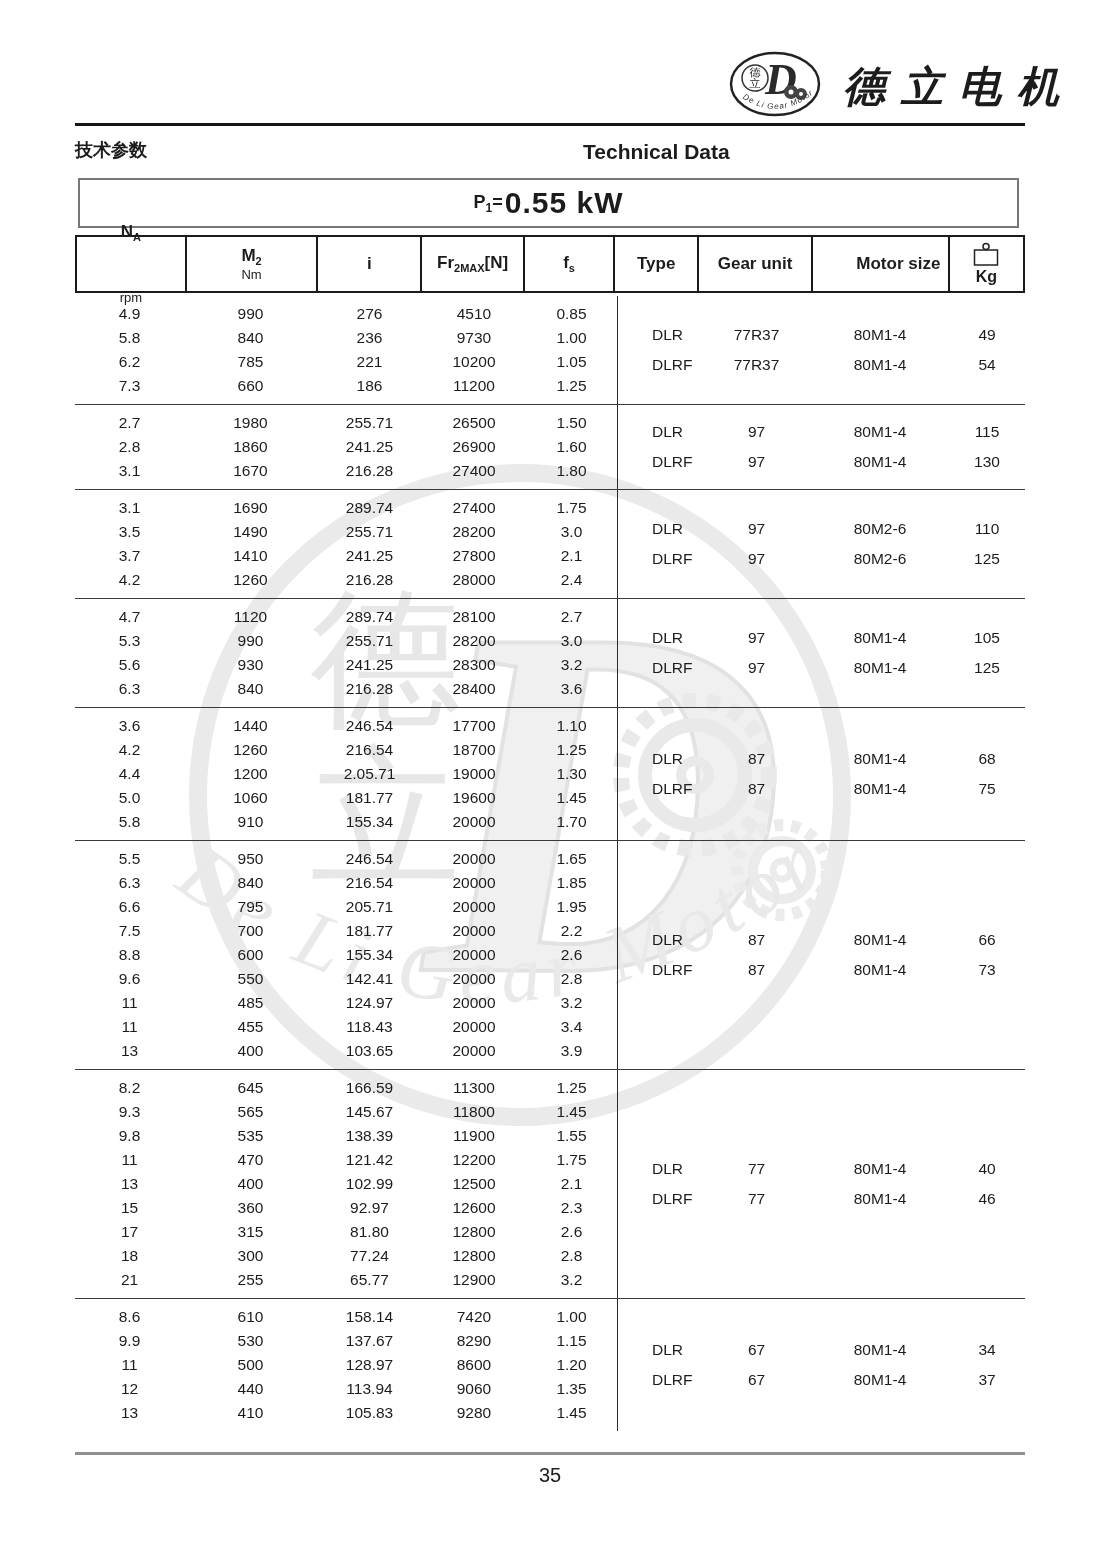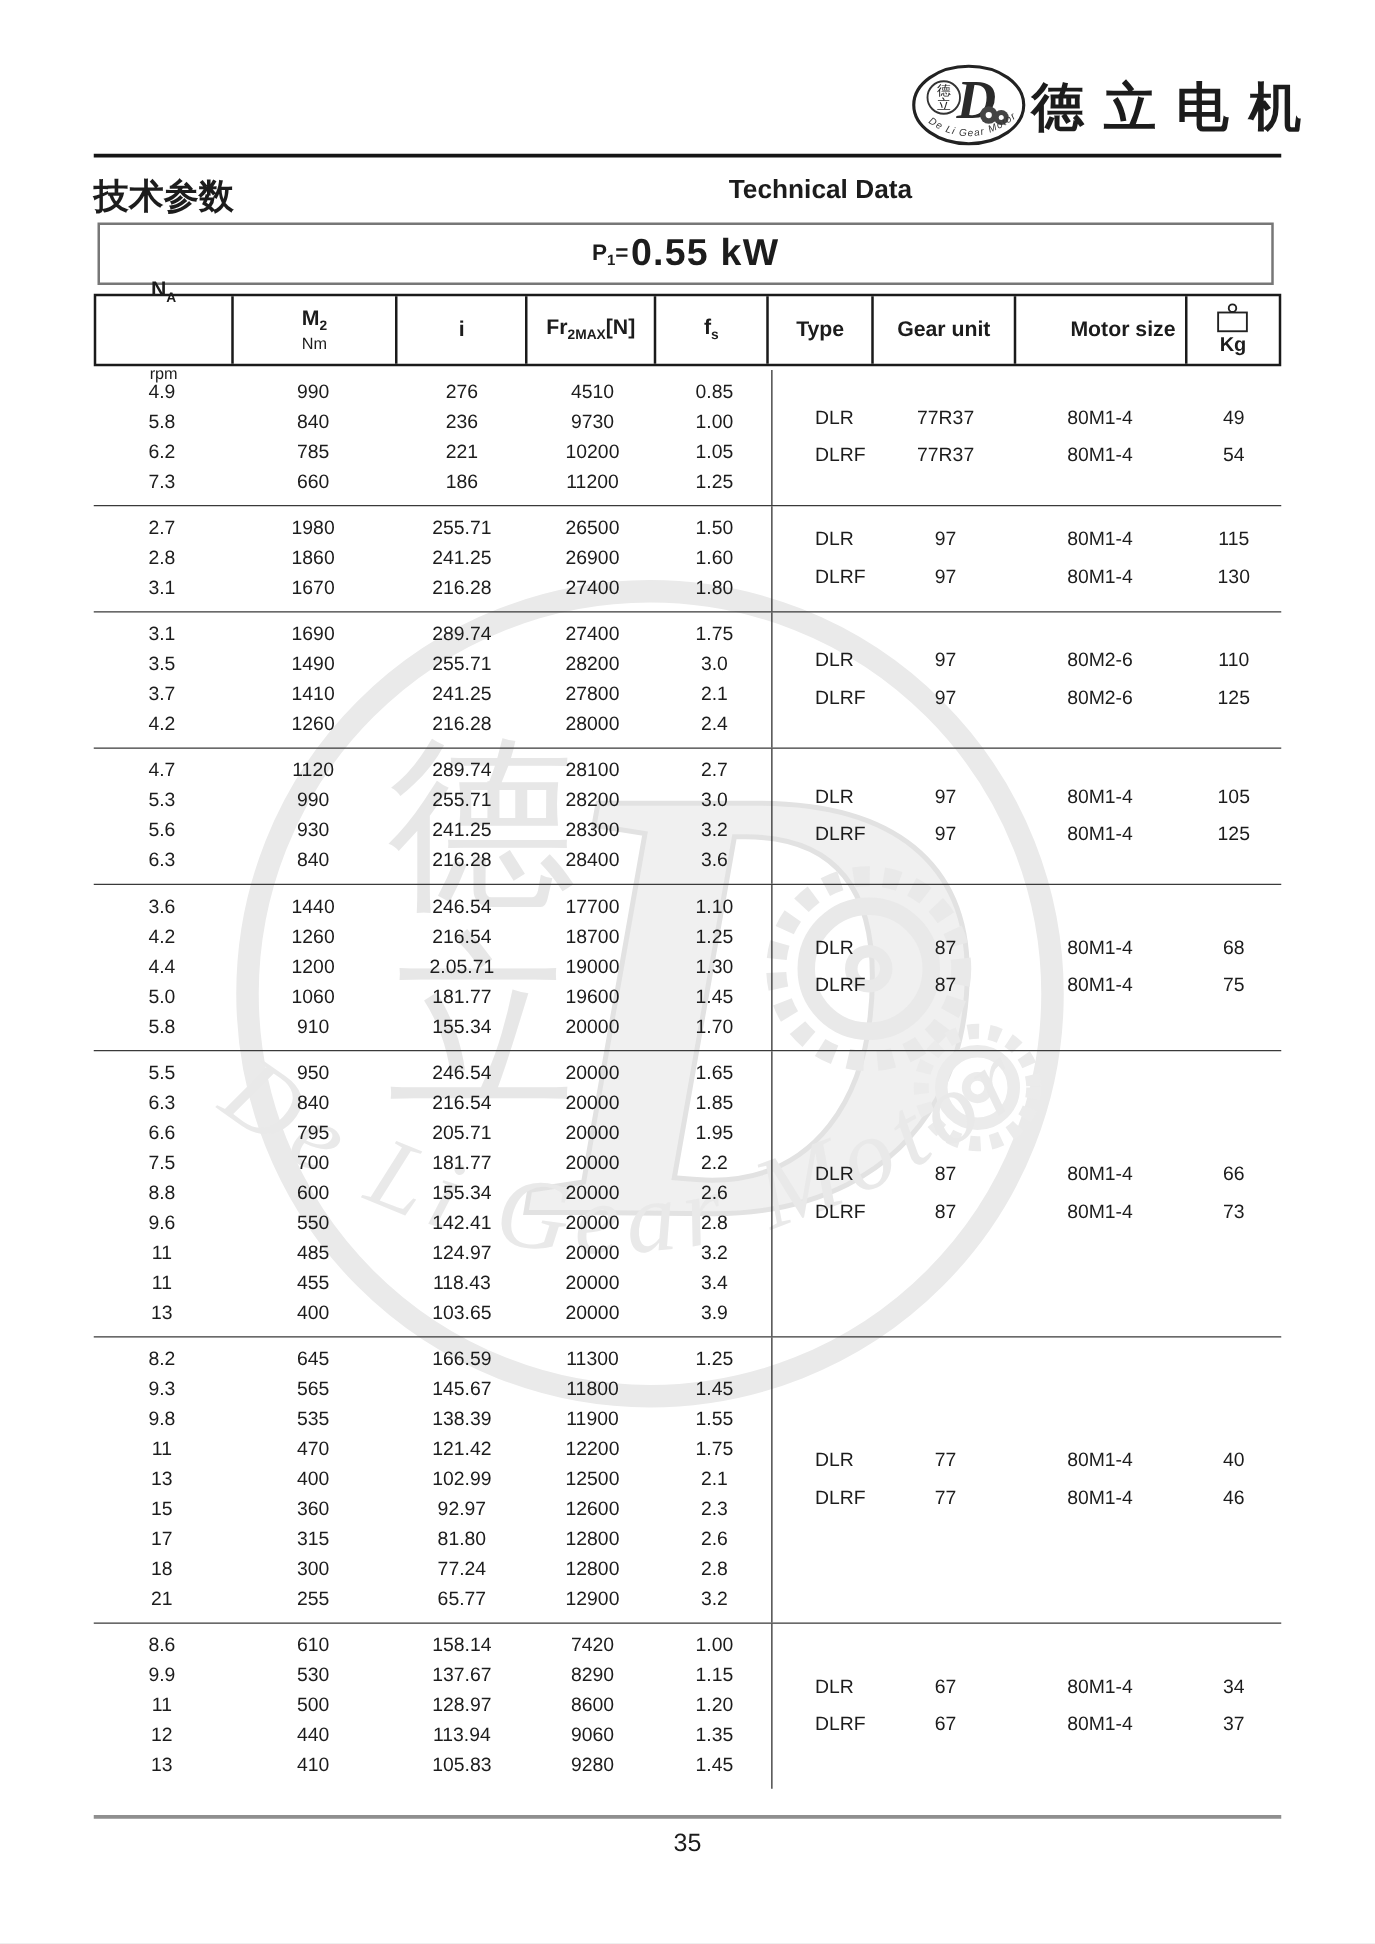--- a/index.html
+++ b/index.html
@@ -5,25 +5,25 @@
   html,body { margin:0; padding:0; background:#d8d8d8; }
   .page {
     position:relative; width:1100px; height:1555px; margin:0 auto;
     background:#ffffff; overflow:hidden;
     font-family:"Liberation Sans","DejaVu Sans",sans-serif; color:#1c1c1c;
   }
   
   .brand { position:absolute; left:725px; top:48px; display:flex; align-items:center; }
   .brand-logo { width:100px; height:78px; }
   .brand-name {
-    font-size:42px; font-weight:bold; letter-spacing:16px;
-    font-family:"Liberation Serif","DejaVu Serif",serif; white-space:nowrap; line-height:78px;
+    margin-left:18px; font-size:42px; font-weight:bold; letter-spacing:16px;
+    font-family:"Liberation Serif","DejaVu Serif",serif; white-space:nowrap; line-height:78px;font-style:italic;
   }
   .top-rule { position:absolute; left:75px; top:123px; width:950px; height:3px; background:#151515; }
-  .sec-title-cjk { position:absolute; left:75px; top:138px; font-size:28px; font-weight:bold; }
+  .sec-title-cjk { position:absolute; left:75px; top:138px; font-size:18px; font-weight:bold; }
   .sec-title-en  { position:absolute; left:583px; top:140px; font-size:21px; font-weight:bold; }
   
   .power-box {
     position:absolute; left:78px; top:178px; width:941px; height:50px; box-sizing:border-box;
     border:2px solid #777; display:flex; align-items:center; justify-content:center;
   }
   .power-label { font-size:18px; font-weight:bold; }
   .power-sub   { font-size:12px; font-weight:bold; vertical-align:-4px; }
   .power-value { font-size:30px; font-weight:bold; margin-left:2px; letter-spacing:1px; }
   

